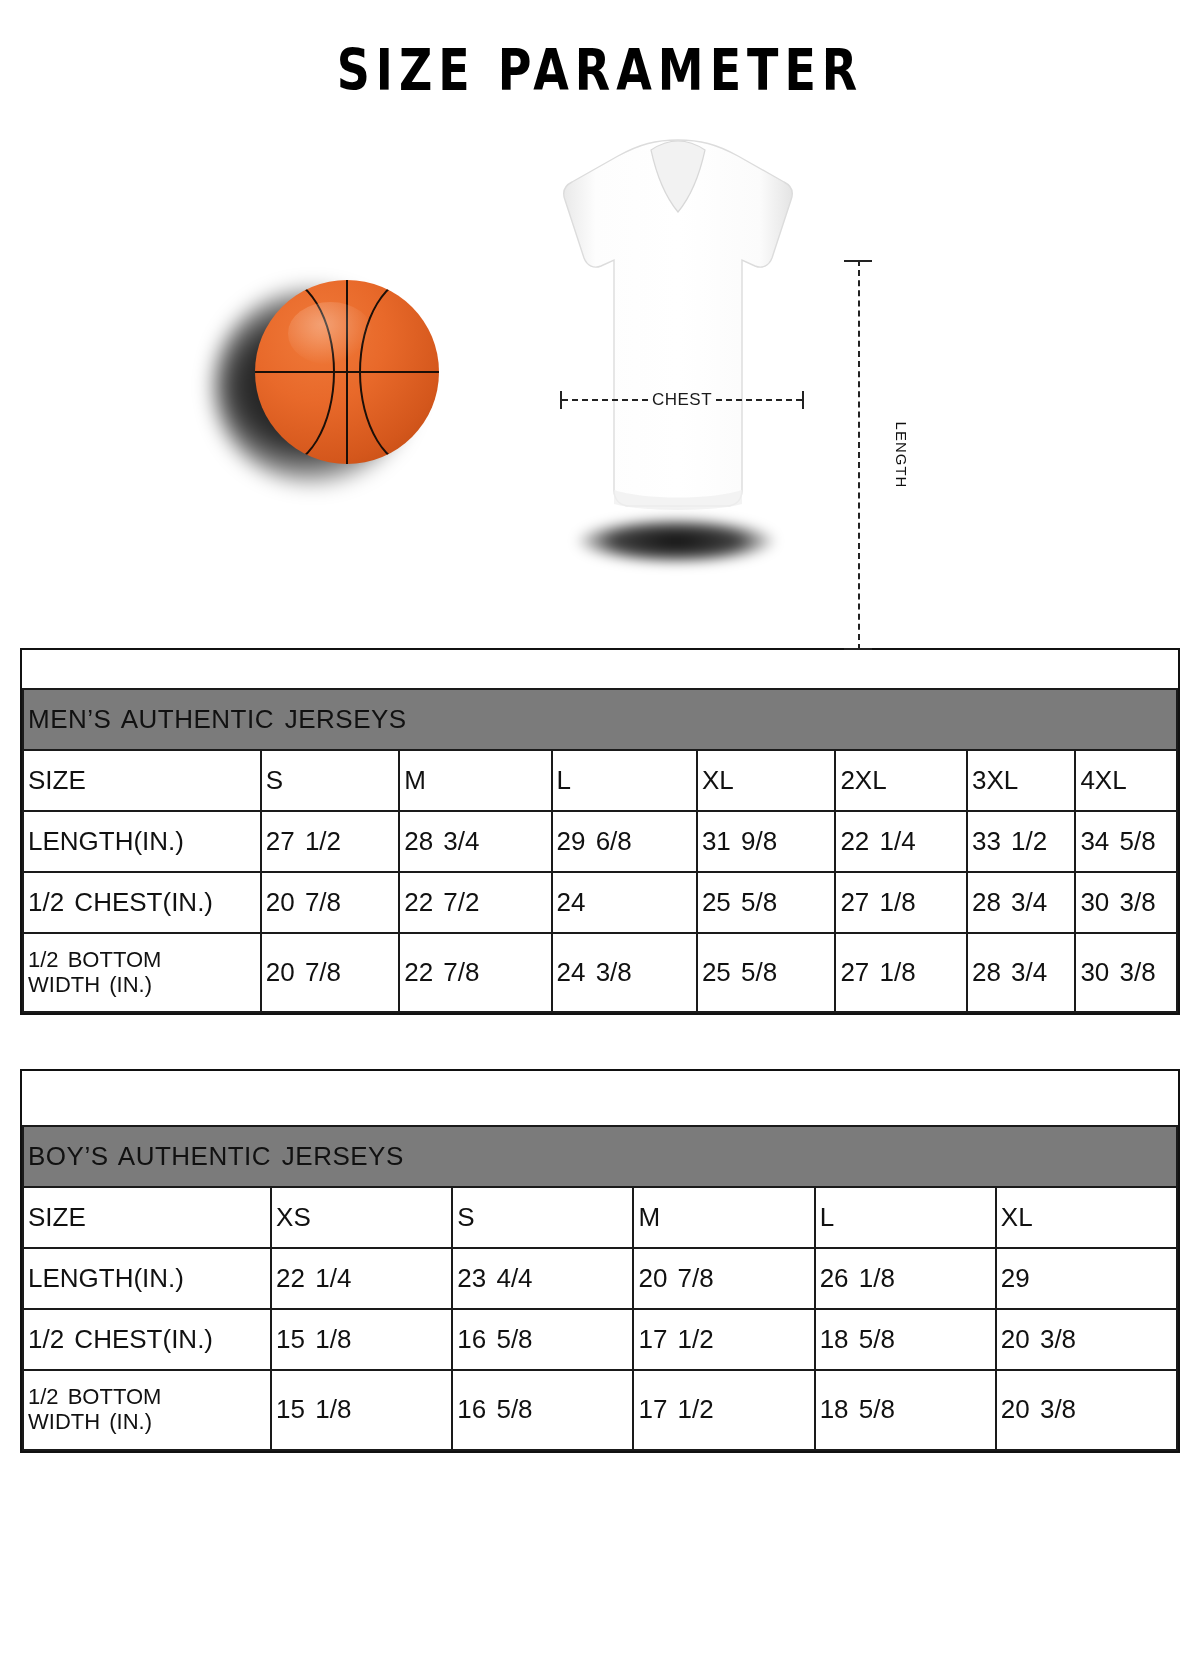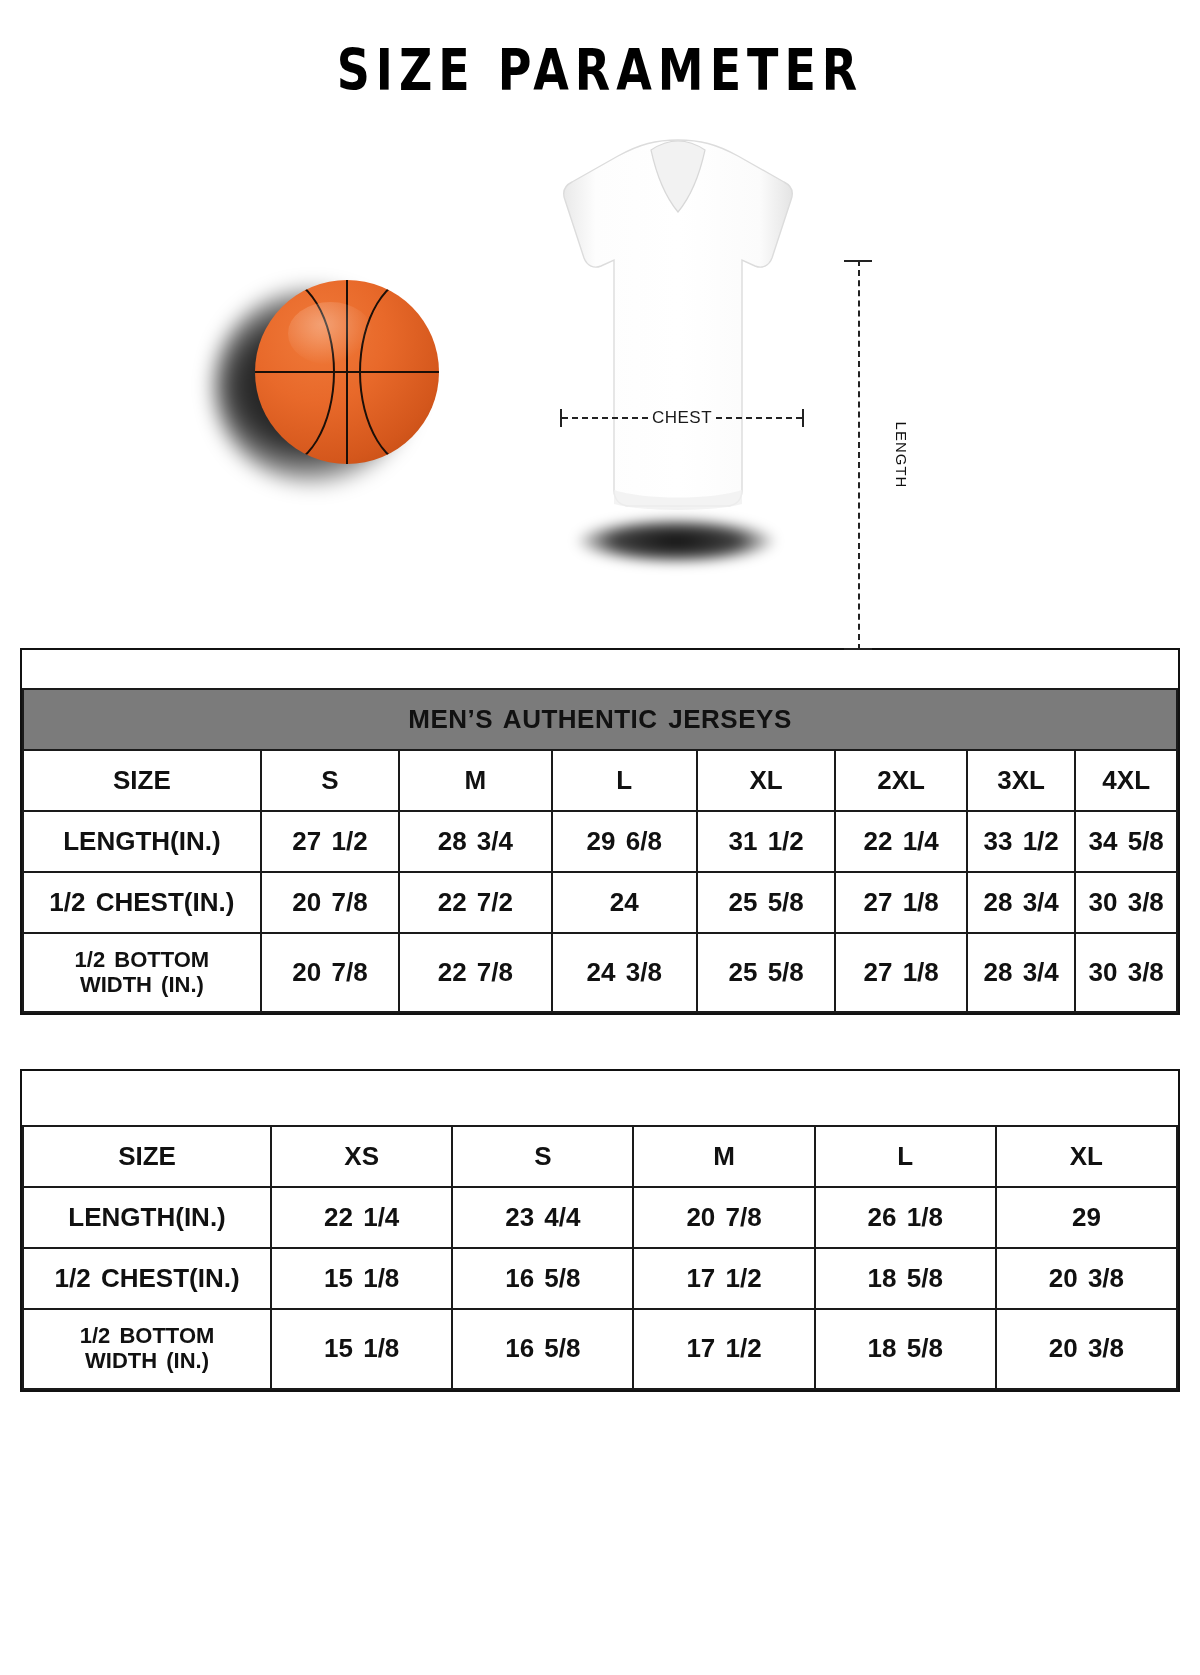--- a/index.html
+++ b/index.html
@@ -123,21 +123,21 @@
     height: 46px;
     border-radius: 50%;
     background: radial-gradient(ellipse at 50% 50%, rgba(0,0,0,0.95) 0%, rgba(0,0,0,0.75) 45%, rgba(0,0,0,0) 72%);
     filter: blur(6px);
   }
 
   
   .guide-chest {
     position: absolute;
     left: 560px;
-    top: 278px;
+    top: 260px;
     width: 244px;
     display: flex;
     align-items: center;
     font-size: 17px;
     letter-spacing: 0.5px;
     color: #1a1a1a;
   }
   .guide-chest .dash {
     flex: 1 1 auto;
     border-top: 2px dashed #222;
@@ -190,22 +190,22 @@
     border: 2px solid #111;
     border-collapse: collapse;
   }
   table.size-table {
     width: 100%;
     border-collapse: collapse;
     table-layout: fixed;
   }
   table.size-table td, table.size-table th {
     border: 2px solid #1a1a1a;
-    text-align: center;
-    font-weight: 700;
+    text-align: left;
+    font-weight: 400;
     color: #111;
     font-size: 26px;
     padding: 14px 4px;
     word-spacing: 3px;
   }
   .banner td {
     background: #7b7b7b;
     color: #ffffff;
     font-size: 36px;
     letter-spacing: 0.5px;
@@ -317,21 +317,21 @@
         <td>XL</td>
         <td>2XL</td>
         <td>3XL</td>
         <td>4XL</td>
       </tr>
       <tr>
         <td class="row-label">LENGTH(IN.)</td>
         <td>27  1/2</td>
         <td>28  3/4</td>
         <td>29  6/8</td>
-        <td>31  1/2</td>
+        <td>31  9/8</td>
         <td>22  1/4</td>
         <td>33  1/2</td>
         <td>34  5/8</td>
       </tr>
       <tr>
         <td class="row-label">1/2 CHEST(IN.)</td>
         <td>20  7/8</td>
         <td>22  7/2</td>
         <td>24</td>
         <td>25  5/8</td>
@@ -360,20 +360,23 @@
   <table class="size-table boy-table">
     <colgroup>
       <col class="b0">
         <col class="b1">
         <col class="b2">
       <col class="b3">
         <col class="b4">
         <col class="b5">
     </colgroup>
     <tbody>
+      <tr class="banner">
+        <td colspan="6">BOY’S AUTHENTIC JERSEYS</td>
+      </tr>
       <tr>
         <td class="row-label">SIZE</td>
         <td>XS</td>
         <td>S</td>
         <td>M</td>
         <td>L</td>
         <td>XL</td>
       </tr>
       <tr>
         <td class="row-label">LENGTH(IN.)</td>

